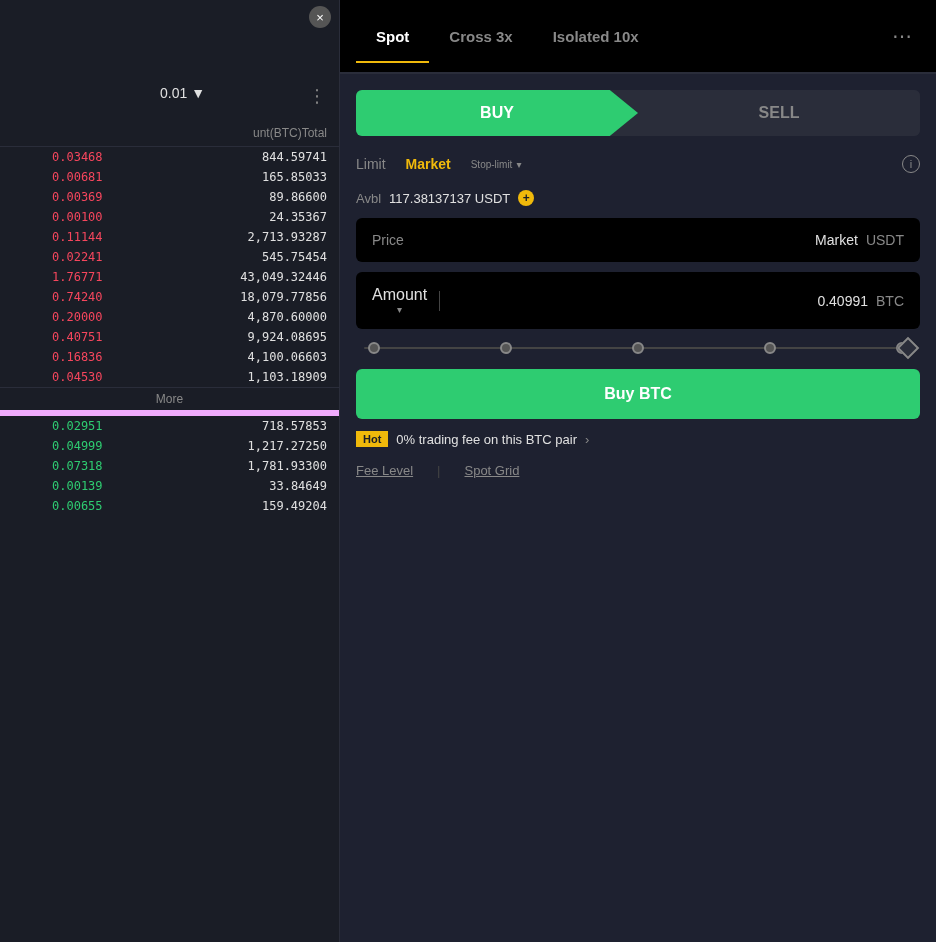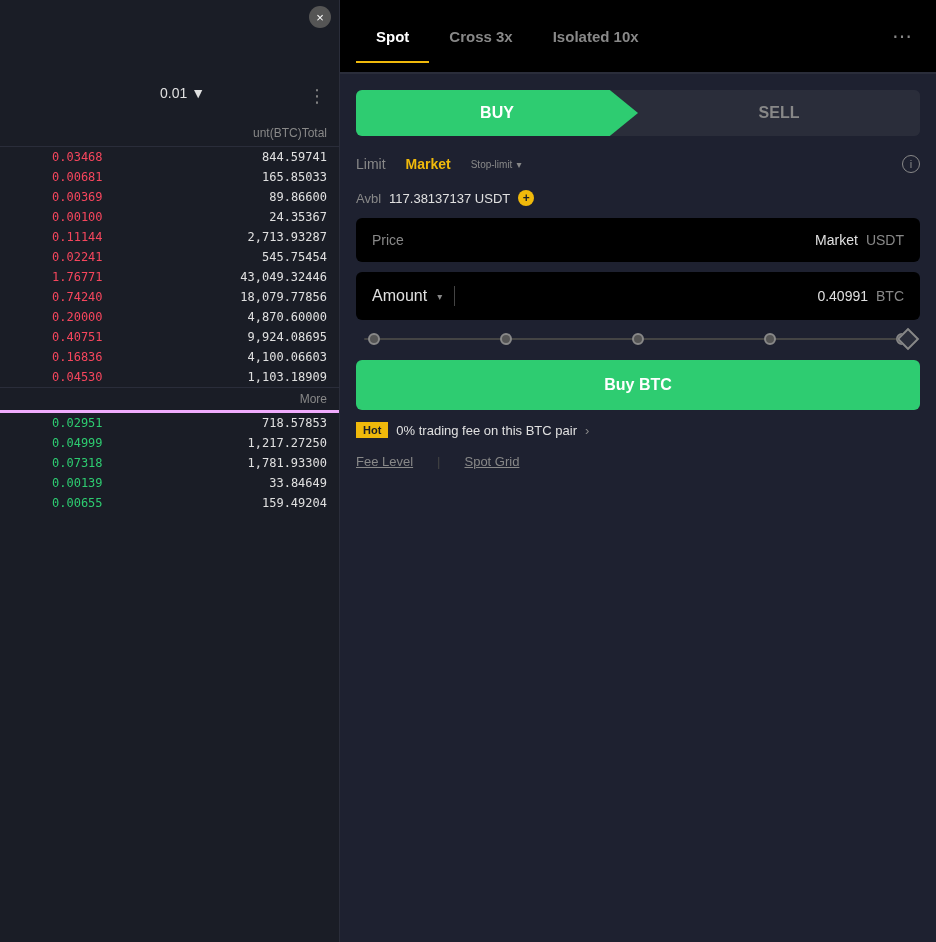--- a/index.html
+++ b/index.html
@@ -84,26 +84,26 @@
       font-family: monospace;
       margin-left: 40px;
     }
 
     .order-row.sell .amount { color: #f6465d; }
     .order-row.sell .total { color: #e0e0e0; }
     .order-row.buy .amount { color: #2ecc71; }
     .order-row.buy .total { color: #e0e0e0; }
 
     .more-label {
-      text-align: right;
+      text-align: center;
       padding: 4px 12px;
       color: #888;
       font-size: 12px;
       border-top: 1px solid #2a2d3a;
-      border-bottom: 3px solid #f0abfc;
+      border-bottom: 6px solid #f0abfc;
     }
 
     
     .right-panel {
       flex: 1;
       background: #1e2130;
       display: flex;
       flex-direction: column;
     }
 
@@ -274,22 +274,23 @@
 
     .input-currency {
       color: #888;
       font-size: 14px;
       margin-left: 8px;
     }
 
     .amount-dropdown {
       display: flex;
       align-items: center;
-      gap: 10px;
-      cursor: pointer;
+      gap: 0;
+      cursor: pointer;
+      flex-direction: column;
     }
 
     .chevron-down {
       color: #888;
       font-size: 10px;
     }
 
     .divider-line {
       width: 1px;
       height: 20px;

